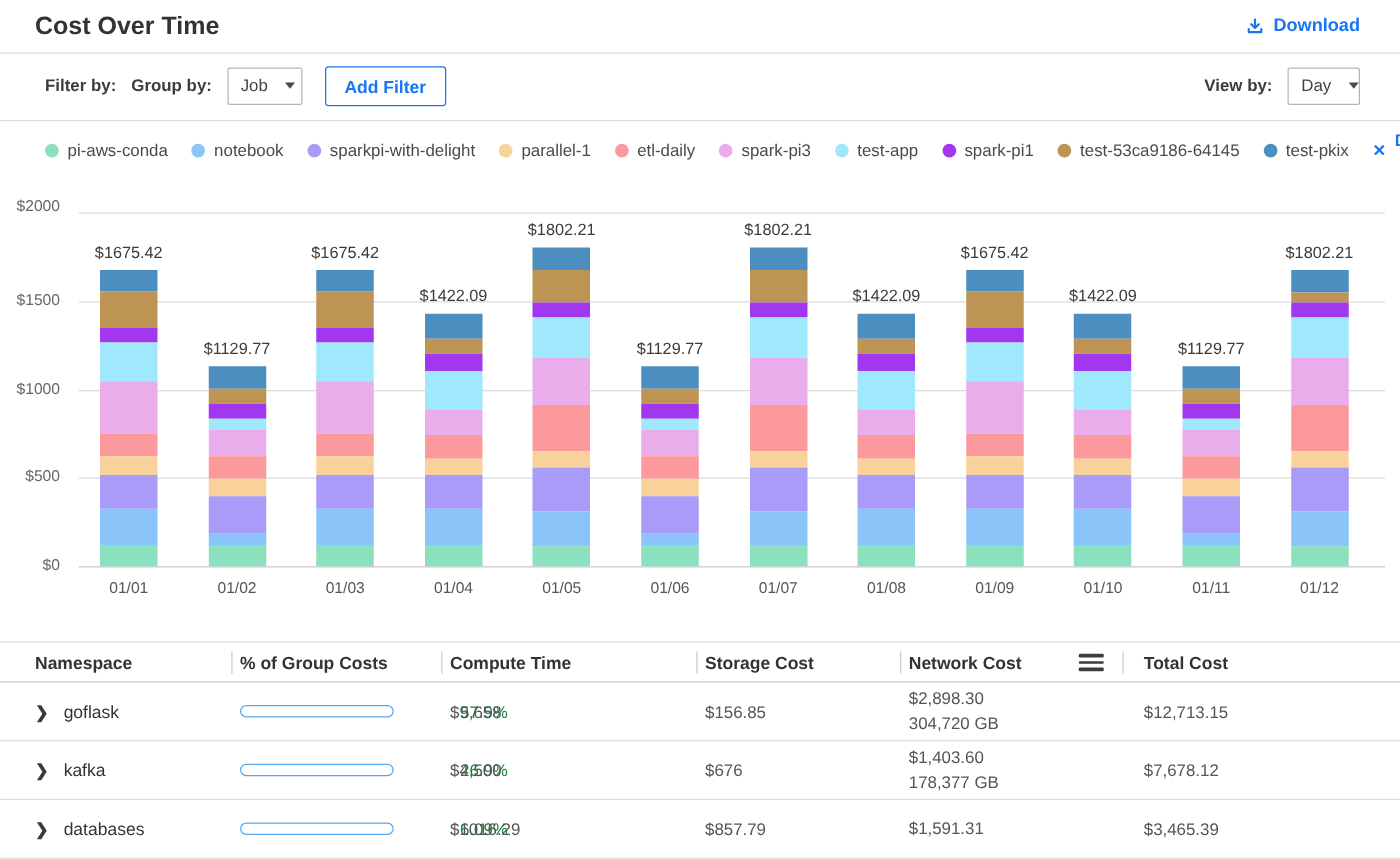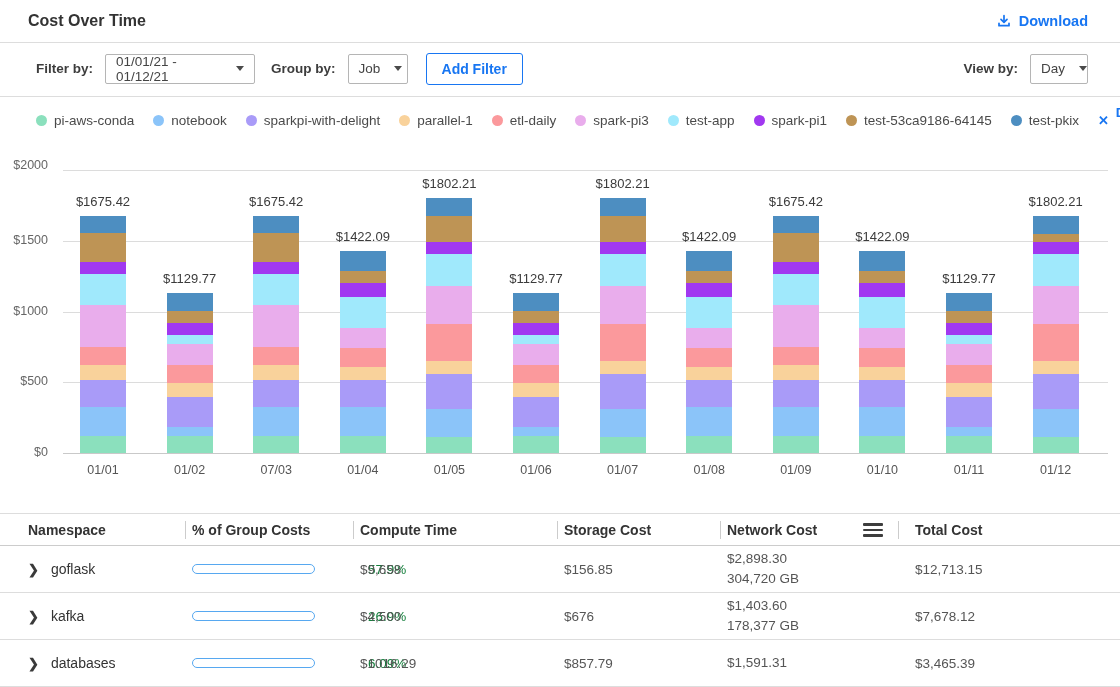--- a/index.html
+++ b/index.html
@@ -3,21 +3,21 @@
 <meta charset="utf-8">
 <style>
   * { box-sizing: border-box; margin: 0; padding: 0; }
   html,body { background:#fff; }
   body { font-family: "Liberation Sans", sans-serif; width:1120px; height:687px; overflow:hidden; color:#333; }
   .page { position:relative; width:1120px; height:687px; background:#fff; }
 
   
   .hdr { height:43px; display:flex; align-items:center; justify-content:space-between;
          padding:0 32px 0 28px; border-bottom:1px solid #ddd; }
-  .hdr-title { font-size:16px; font-weight:bold; color:#333; }
+  .hdr-title { font-size:20px; font-weight:bold; color:#333; }
   .dl-btn { display:flex; align-items:center; gap:7px; background:none; border:none;
             font-family:inherit; font-size:14.5px; font-weight:bold; color:#1876F2; cursor:pointer; }
 
   
   .fbar { height:54px; display:flex; align-items:center; padding:0 32px 2px 36px;
           border-bottom:1px solid #ddd; }
   .flabel { font-size:13.5px; font-weight:bold; color:#3d3d3d; margin-right:12px; white-space:nowrap; }
   .selectbox { height:30px; border:1px solid #b5b5b5; border-radius:2px; background:#fff;
                display:flex; align-items:center; justify-content:space-between;
                padding:0 10px; font-size:13.5px; color:#444; cursor:pointer; }
@@ -84,24 +84,20 @@
         <path d="M12 4v9"></path>
           <path d="M7.5 9.5 12 14l4.5-4.5"></path>
           <path d="M4.5 15.5v3.5h15v-3.5"></path>
       </svg>
       <span>Download</span>
     </button>
   </div>
 
   <div class="fbar">
     <span class="flabel">Filter by:</span>
-    <div class="selectbox sel-date">
-      <span>01/01/21 - 01/12/21</span>
-      <span class="caret"></span>
-    </div>
     <span class="flabel">Group by:</span>
     <div class="selectbox sel-group">
       <span>Job</span>
       <span class="caret"></span>
     </div>
     <button class="addfilter">Add Filter</button>
     <span class="fspacer"></span>
     <span class="flabel">View by:</span>
     <div class="selectbox sel-view">
       <span>Day</span>
@@ -192,21 +188,21 @@
         <div class="barseg" style="height: 27.3095px; background: rgb(169, 155, 248);"></div>
         <div class="barseg" style="height: 14.8575px; background: rgb(249, 210, 155);"></div>
         <div class="barseg" style="height: 18.112px; background: rgb(251, 153, 156);"></div>
         <div class="barseg" style="height: 41.884px; background: rgb(233, 173, 236);"></div>
         <div class="barseg" style="height: 31.8375px; background: rgb(160, 233, 252);"></div>
         <div class="barseg" style="height: 11.1785px; background: rgb(161, 56, 240);"></div>
         <div class="barseg" style="height: 29.432px; background: rgb(190, 148, 85);"></div>
         <div class="barseg" style="height: 16.98px; background: rgb(77, 142, 193);"></div>
       </div>
       <div class="bartotal" style="left: 231.2px; top: 50.846px;">$1675.42</div>
-      <div class="xtick" style="left: 241.2px; top: 320px;">07/03</div>
+      <div class="xtick" style="left: 241.2px; top: 320px;">01/03</div>
       <div class="barcol" style="left: 339.8px; bottom: 30px;">
         <div class="barseg" style="height: 16.98px; background: rgb(139, 224, 189);"></div>
         <div class="barseg" style="height: 29.432px; background: rgb(139, 196, 249);"></div>
         <div class="barseg" style="height: 26.7435px; background: rgb(169, 155, 248);"></div>
         <div class="barseg" style="height: 13.1595px; background: rgb(249, 210, 155);"></div>
         <div class="barseg" style="height: 18.395px; background: rgb(251, 153, 156);"></div>
         <div class="barseg" style="height: 20.5175px; background: rgb(233, 173, 236);"></div>
         <div class="barseg" style="height: 31.2715px; background: rgb(160, 233, 252);"></div>
         <div class="barseg" style="height: 13.1595px; background: rgb(161, 56, 240);"></div>
         <div class="barseg" style="height: 12.8765px; background: rgb(190, 148, 85);"></div>

